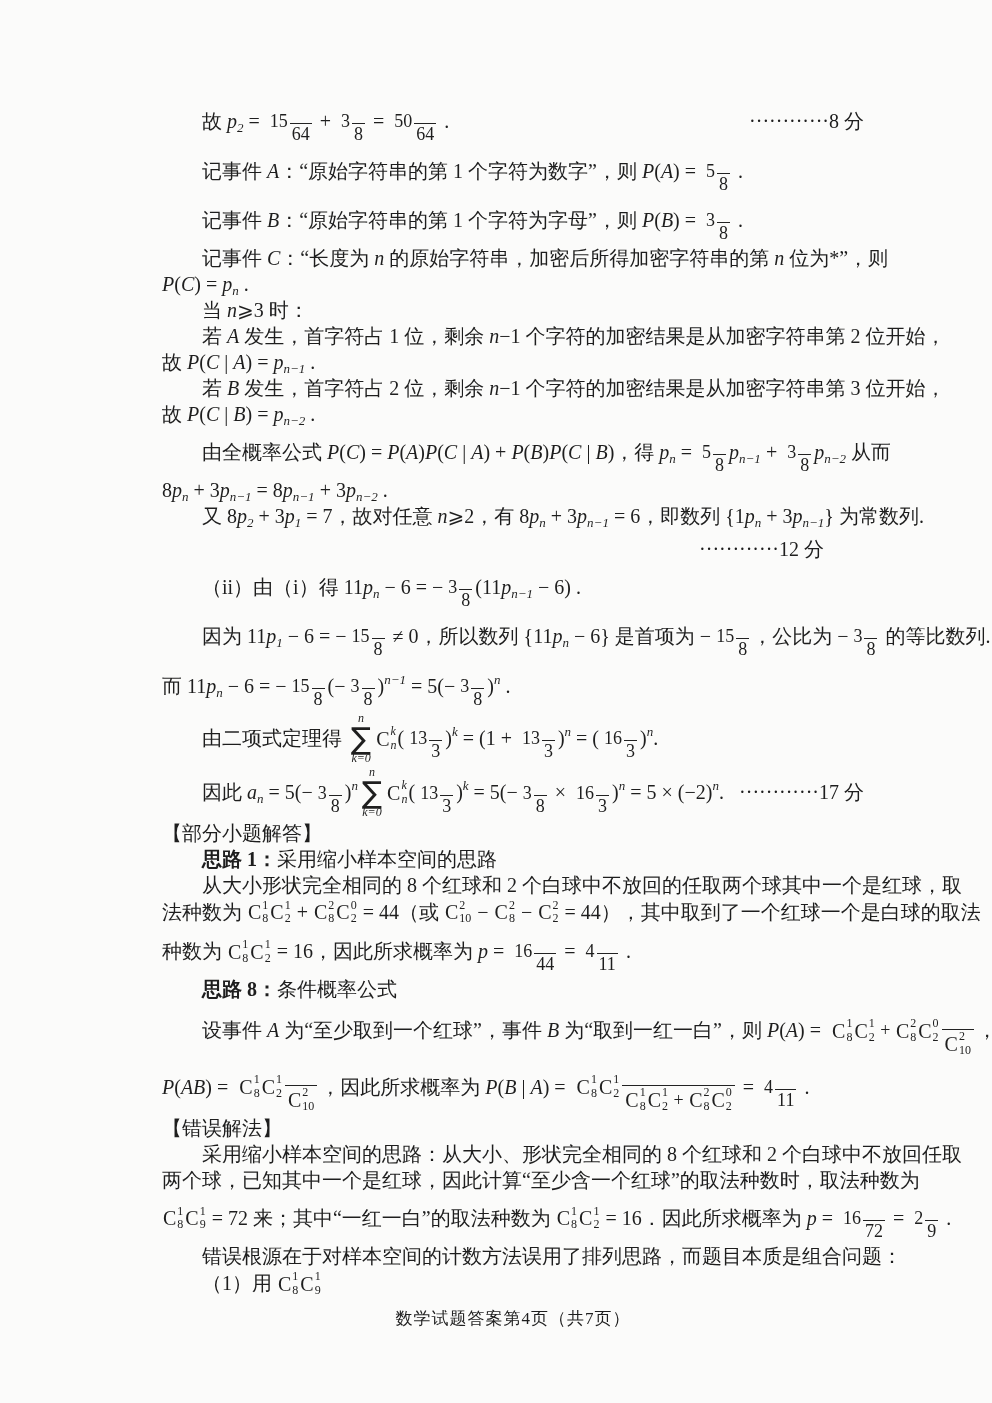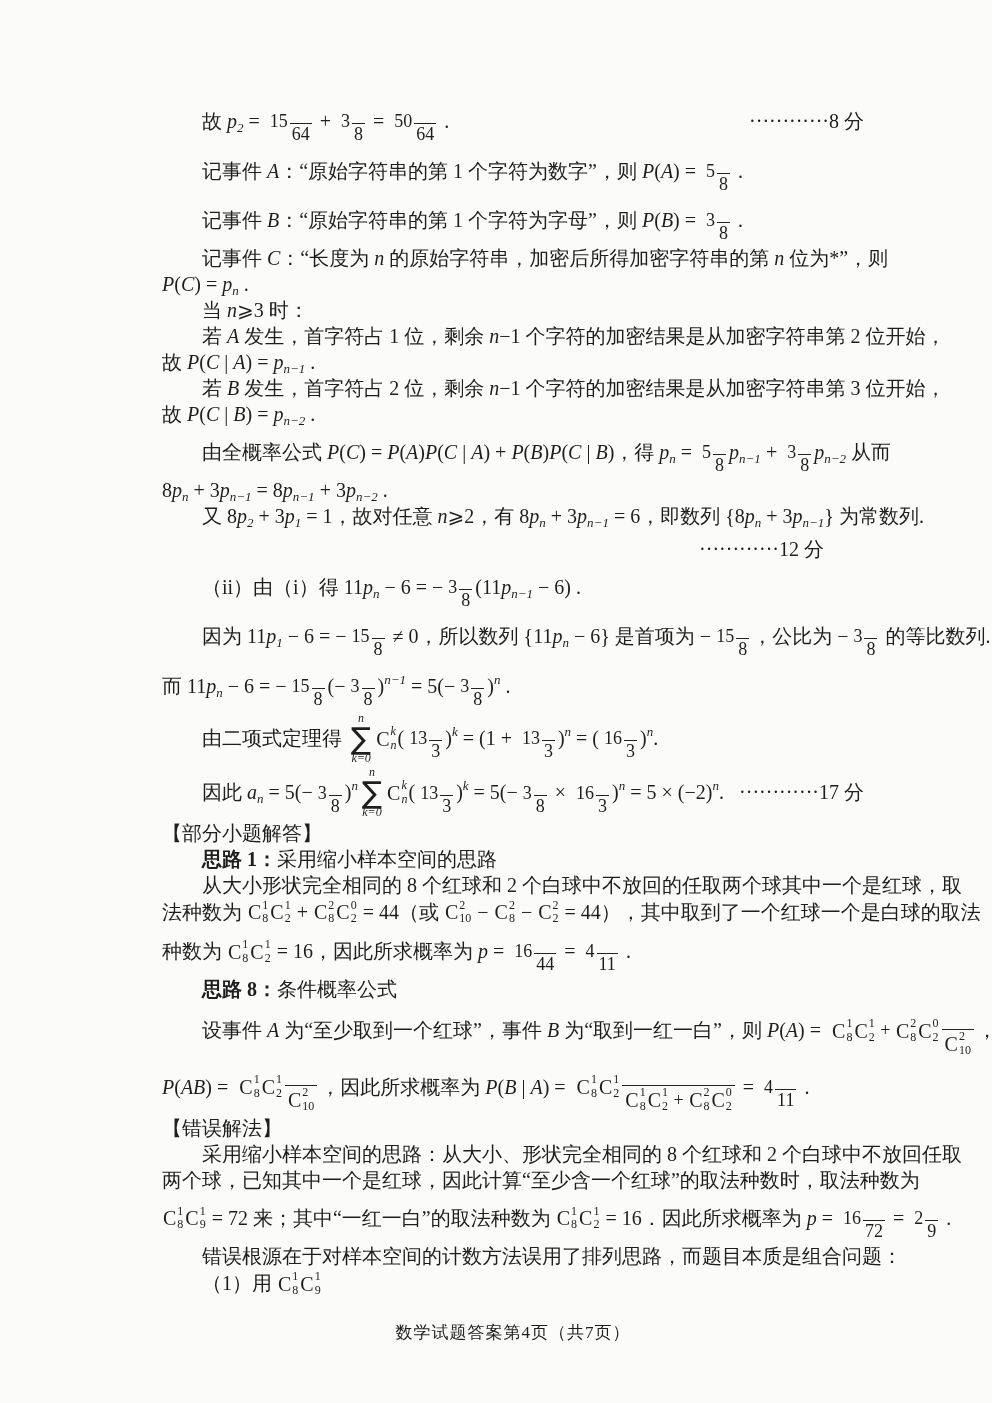--- a/index.html
+++ b/index.html
@@ -45,21 +45,21 @@
     font-size:12px; line-height:1.15; margin-left:1px;
   }
   .sum {
     display:inline-flex; flex-direction:column; align-items:center;
     margin:0 4px; line-height:1;
   }
   .sum .st, .sum .sb { font-size:12px; font-style:italic; line-height:1.1; }
   .sum .sg { font-size:30px; line-height:0.9; font-family:"DejaVu Sans",sans-serif; }
   .rmark { margin-left:auto; white-space:pre; }
   .footer {
-    text-align:center; font-size:17px; margin-top:24px;
+    text-align:center; font-size:17px; margin-top:10px;
     letter-spacing:1px;
   }
 </style>
 </head>
 <body>
 
 <div class="doc">
   <div id="content">
       <div class="line indent">
         <span class="mt">故 </span>
@@ -210,29 +210,29 @@
         <span class="msub">n−2</span>
         <span class="mt"> .</span>
       </div>
       <div class="line indent">
         <span class="mt">又 8</span>
         <span class="mi">p</span>
         <span class="msub">2</span>
         <span class="mt"> + 3</span>
         <span class="mi">p</span>
         <span class="msub">1</span>
-        <span class="mt"> = 1，故对任意 </span>
+        <span class="mt"> = 7，故对任意 </span>
         <span class="mi">n</span>
         <span class="mt">⩾2，有 8</span>
         <span class="mi">p</span>
         <span class="msub">n</span>
         <span class="mt"> + 3</span>
         <span class="mi">p</span>
         <span class="msub">n−1</span>
-        <span class="mt"> = 6，即数列 {8</span>
+        <span class="mt"> = 6，即数列 {1</span>
         <span class="mi">p</span>
         <span class="msub">n</span>
         <span class="mt"> + 3</span>
         <span class="mi">p</span>
         <span class="msub">n−1</span>
         <span class="mt">} 为常数列.</span>
       </div>
       <div class="line r-align">
         <span class="mt">············12 分</span>
       </div>

